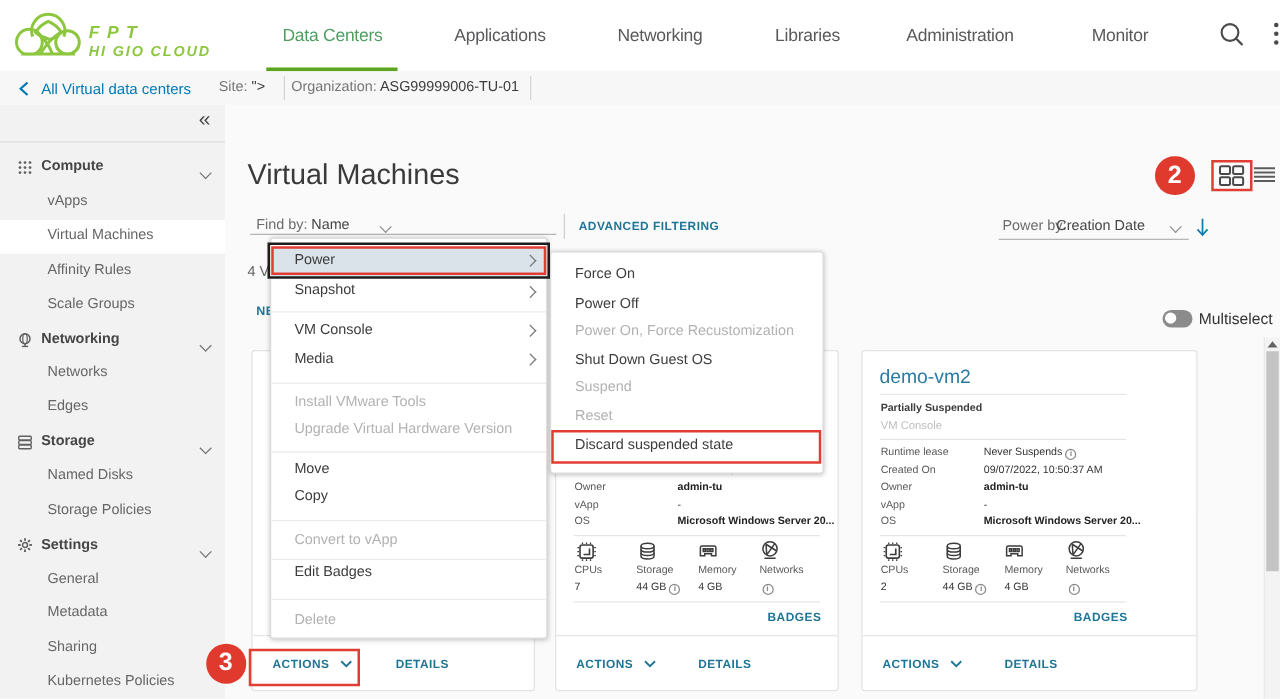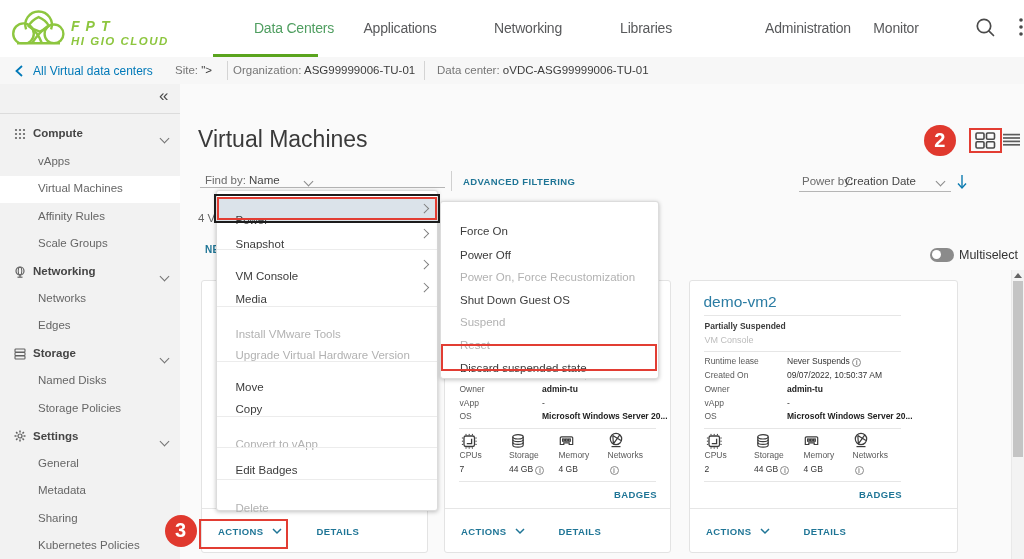--- a/index.html
+++ b/index.html
@@ -2,21 +2,21 @@
 <html><head>
 <meta charset="utf-8">
 <style>
 * { margin:0; padding:0; box-sizing:border-box; }
 html,body { width:1024px; height:559px; overflow:hidden; }
 body { font-family:"Liberation Sans", sans-serif; position:relative; background:#fafafa; }
 .abs { position:absolute; }
 
 #topbar { position:absolute; left:0; top:0; width:1024px; height:57px; background:#fff; }
 .nav { position:absolute; top:20px; transform:translateX(-50%); font-size:14px; letter-spacing:-0.2px; color:#58595b; white-space:nowrap; }
-.nav.active { color:#4f9e60;margin-left:28px; }
+.nav.active { color:#4f9e60; }
 #tab-underline { position:absolute; left:213px; top:54px; width:105px; height:3px; background:#5aa41e; }
 
 #crumbbar { position:absolute; left:0; top:57px; width:1024px; height:27px; background:#f7f7f7; font-size:11.5px; }
 #crumbbar .lbl { color:#767676; }
 #crumbbar .val { color:#3c3c3c; }
 #crumbbar .vdiv { position:absolute; top:4px; width:1px; height:19px; background:#d4d4d4; }
 
 #sidebar { position:absolute; left:0; top:84px; width:180px; height:475px; background:#f2f2f2; }
 .snav { position:absolute; font-size:11.5px; color:#666; white-space:nowrap; }
 .snav.hdr { color:#454545; font-weight:bold; }
@@ -25,21 +25,21 @@
 .blue { color:#1f7596; }
 .caps { font-weight:bold; letter-spacing:0.4px; font-size:9.5px; }
 .card { position:absolute; top:280px; height:273px; background:#fff; border:1px solid #e3e3e3; border-radius:3px; }
 .cl { position:absolute; font-size:8.5px; color:#595959; white-space:nowrap; }
 .cv { position:absolute; font-size:8.5px; color:#333; white-space:nowrap; }
 .cvb { position:absolute; font-size:8.5px; color:#222; font-weight:bold; white-space:nowrap; }
 .cdiv { position:absolute; left:14px; height:1px; background:#e6e6e6; }
 .info { display:inline-block; width:9px; height:9px; border:1px solid #8a8a8a; border-radius:50%; color:#8a8a8a; font-size:7px; line-height:8px; text-align:center; font-weight:bold; vertical-align:-1px; }
 
 .menu { position:absolute; background:#fff; border:1px solid #dcdcdc; border-radius:3px; box-shadow:0 1px 4px rgba(0,0,0,0.25); }
-.mi { position:absolute; left:19px; font-size:11.5px; color:#3c3c3c; white-space:nowrap;margin-top:12px; }
+.mi { position:absolute; left:19px; font-size:11.5px; color:#3c3c3c; white-space:nowrap; }
 .mi.dis { color:#b2b2b2; }
 .mdiv { position:absolute; left:0; width:100%; height:1px; background:#ececec; }
 .mchev { position:absolute; left:204px; width:6.5px; height:6.5px; border-right:1.5px solid #7d7d7d; border-top:1.5px solid #7d7d7d; transform:rotate(45deg); }
 
 .redbox { position:absolute; border:2.5px solid #e23d33; z-index:40; }
 .redcircle { position:absolute; background:#e0392e; border-radius:50%; color:#fff; font-weight:bold; text-align:center; z-index:41; }
 </style>
 </head>
 <body>
 
@@ -55,21 +55,21 @@
     </g>
     <rect x="2" y="41.2" width="60" height="9" fill="#ffffff"></rect>
     <line x1="9" y1="40.2" x2="52" y2="40.2" stroke="#8dc63f" stroke-width="2.4"></line>
     <text x="63" y="27.5" font-style="italic" font-weight="bold" font-size="14" letter-spacing="6" fill="#8dc63f">FPT</text>
     <text x="63" y="41.5" font-style="italic" font-weight="bold" font-size="11.5" letter-spacing="1.5" fill="#8dc63f">HI GIO CLOUD</text>
   </svg>
   <span class="nav active" style="left:266px">Data Centers</span>
   <span class="nav" style="left:400px">Applications</span>
   <span class="nav" style="left:528px">Networking</span>
   <span class="nav" style="left:646px">Libraries</span>
-  <span class="nav" style="left:808px">Administration</span>
+  <span class="nav" style="left:768px">Administration</span>
   <span class="nav" style="left:896px">Monitor</span>
   <svg class="abs" style="left:975px;top:17px" width="22" height="22" viewBox="0 0 22 22">
     <circle cx="9" cy="9" r="6.7" fill="none" stroke="#4a4a4a" stroke-width="1.7"></circle>
     <line x1="13.8" y1="13.8" x2="18.5" y2="18.5" stroke="#4a4a4a" stroke-width="1.7" stroke-linecap="round"></line>
   </svg>
   <svg class="abs" style="left:1018px;top:17px" width="6" height="22" viewBox="0 0 6 22">
     <circle cx="3" cy="3" r="1.8" fill="#4a4a4a"></circle>
       <circle cx="3" cy="10" r="1.8" fill="#4a4a4a"></circle>
       <circle cx="3" cy="17" r="1.8" fill="#4a4a4a"></circle>
   </svg>
@@ -78,21 +78,20 @@
 
 <div id="crumbbar">
   <svg class="abs" style="left:14px;top:8px" width="10" height="12" viewBox="0 0 10 12">
     <polyline points="8,1 2.5,6 8,11" fill="none" stroke="#0079b8" stroke-width="1.8"></polyline>
   </svg>
   <span class="abs" style="left:33px;top:7px;color:#0079b8;font-size:12px">All Virtual data centers</span>
   <span class="abs lbl" style="left:175px;top:7px">Site: <span class="val">"&gt;</span></span>
   <div class="vdiv" style="left:227px"></div>
   <span class="abs lbl" style="left:233px;top:7px">Organization: <span class="val">ASG99999006-TU-01</span></span>
   <div class="vdiv" style="left:424px"></div>
-  <span class="abs lbl" style="left:437px;top:7px">Data center: <span class="val">oVDC-ASG99999006-TU-01</span></span>
 </div>
 
 <div id="sidebar">
   <span class="abs" style="left:159px;top:2px;font-size:17px;color:#4a4a4a">«</span>
   <div class="abs" style="left:0;top:29px;width:180px;height:1px;background:#dcdcdc"></div>
   <div class="abs" style="left:0;top:92px;width:180px;height:27px;background:#fff"></div>
 
   <svg class="abs" style="left:14px;top:44px" width="12" height="12" viewBox="0 0 12 12">
     <g fill="#616161">
         <circle cx="2" cy="2" r="1.1"></circle>

